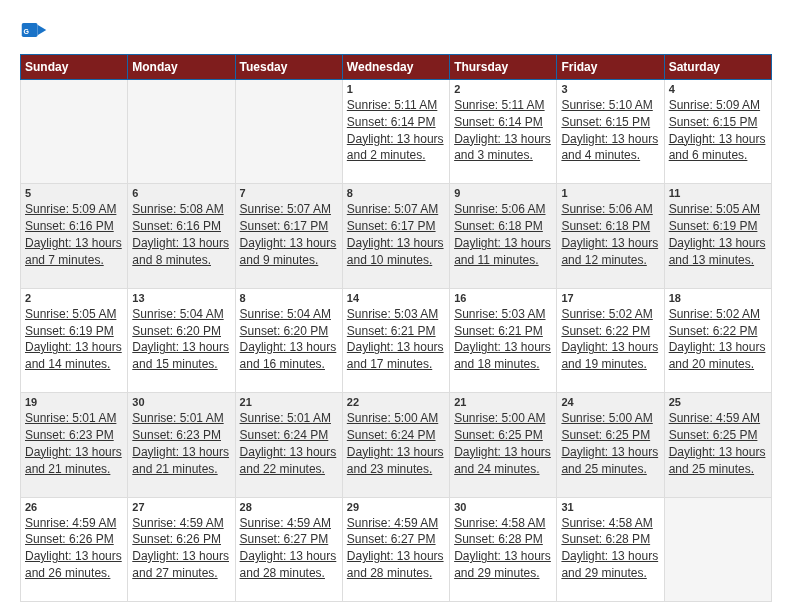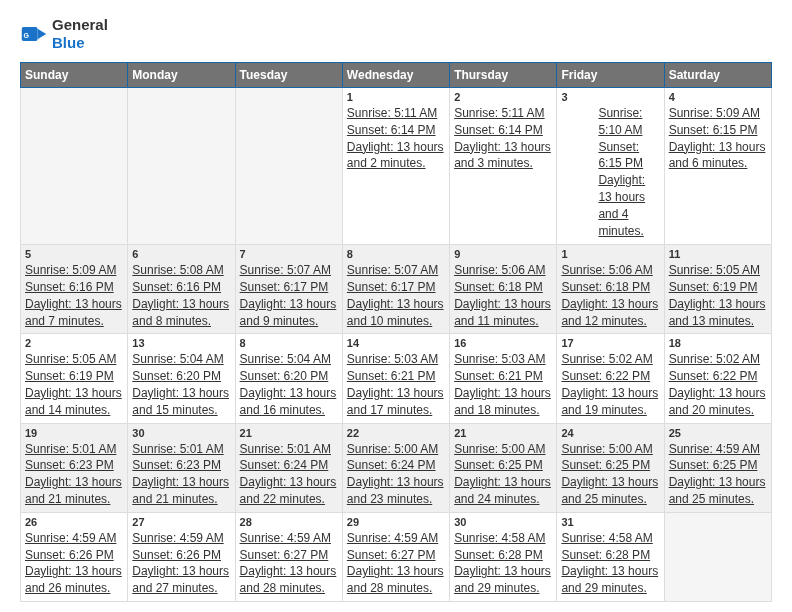--- a/index.html
+++ b/index.html
@@ -56,21 +56,21 @@
       color: #333;
     }
     .calendar {
       flex: 1;
       border: 1px solid #ccc;
       border-collapse: collapse;
       width: 100%;
       table-layout: fixed;
     }
     .calendar th {
-      background: #737373;
+      background: #7f1d1d;
       color: #fff;
       font-size: 12px;
       font-weight: bold;
       padding: 5px 4px;
       text-align: left;
       border: 1px solid #1565a8;
     }
     .calendar td {
       border: 1px solid #ddd;
       vertical-align: top;
@@ -104,24 +104,20 @@
 <body>
 
 <div class="page">
   <div class="header">
     <div class="logo">
       <svg class="logo-icon" viewBox="0 0 32 32">
         <rect x="2" y="8" width="18" height="16" rx="2" fill="#1a73c8"></rect>
         <polygon points="20,10 30,16 20,22" fill="#1a73c8"></polygon>
         <text x="4" y="20" font-size="8" fill="white" font-family="Arial" font-weight="bold">G</text>
       </svg>
-      <div>
-        <span class="logo-text-general">General</span><br>
-        <span class="logo-text-blue">Blue</span>
-      </div>
     </div>
   </div>
 
   <table class="calendar">
     <thead>
       <tr>
         <th>Sunday</th>
         <th>Monday</th>
         <th>Tuesday</th>
         <th>Wednesday</th>
@@ -144,21 +140,21 @@
           </td>
           <td>
             <span class="day-number">2</span>
             <div class="day-info" style="white-space: pre-line;">Sunrise: 5:11 AM
 Sunset: 6:14 PM
 Daylight: 13 hours
 and 3 minutes.</div>
           </td>
           <td>
             <span class="day-number">3</span>
-            <div class="day-info" style="white-space: pre-line; margin-left: 37px;">Sunrise: 5:10 AM
+            <div class="day-info" style="white-space: pre-line;">Sunrise: 5:10 AM
 Sunset: 6:15 PM
 Daylight: 13 hours
 and 4 minutes.</div>
           </td>
           <td>
             <span class="day-number">4</span>
             <div class="day-info" style="white-space: pre-line;">Sunrise: 5:09 AM
 Sunset: 6:15 PM
 Daylight: 13 hours
 and 6 minutes.</div>

